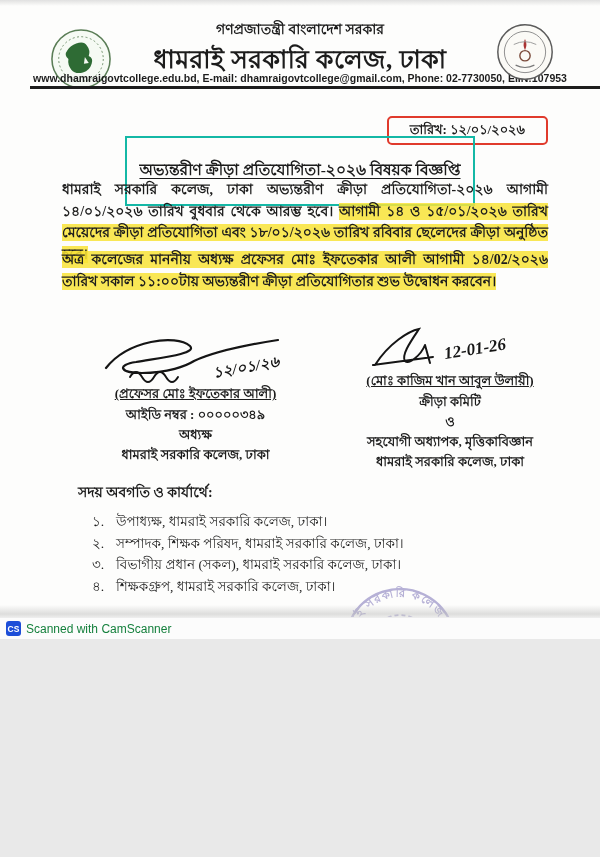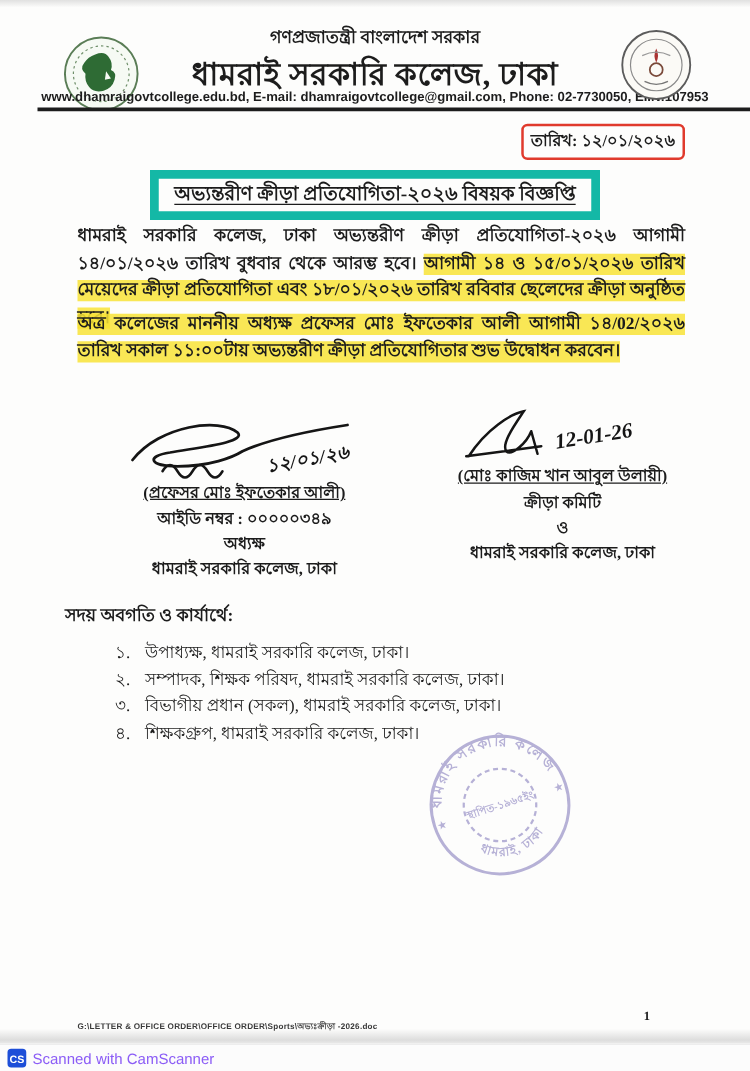--- a/index.html
+++ b/index.html
@@ -1,82 +1,82 @@
 <!DOCTYPE html>
 <html><head>
 <meta charset="utf-8">
 <style>
   * { margin:0; padding:0; box-sizing:border-box; }
   html,body { background:#e9e9e9; }
   .page {
-    position:relative; width:600px; height:857px; margin:0 auto;
+    position:relative; width:600px; height:639px; margin:0 auto;
     background:#fdfdfc; overflow:hidden;
     font-family:"Liberation Serif", serif; color:#1c1c1c;
   }
   .scan-edge-top{position:absolute;top:0;left:0;width:100%;height:6px;
     background:linear-gradient(#c9c9c9,rgba(255,255,255,0));opacity:.55;}
   .scan-edge-bottom{position:absolute;bottom:22px;left:0;width:100%;height:12px;
     background:linear-gradient(rgba(255,255,255,0),#bdbdbd 75%,#d8d8d8);opacity:.5;}
 
   
   .gov-line{position:absolute;top:18px;left:0;width:100%;text-align:center;
     font-size:14px;font-weight:700;}
   .college-name{position:absolute;top:40px;left:0;width:100%;text-align:center;
     font-size:25px;font-weight:700;letter-spacing:.5px;}
   .contact-line{position:absolute;top:72px;left:0;width:100%;text-align:center;
     font-size:10.5px;font-weight:700;font-family:"Liberation Sans",sans-serif;}
   .emblem{position:absolute;top:28px;left:50px;width:62px;height:62px;}
   .college-logo{position:absolute;top:22px;right:45px;width:60px;height:60px;}
   .header-rule{position:absolute;top:86px;left:30px;right:0;height:3px;background:#1d1d1d;}
 
   
-  .date-box{position:absolute;top:99px;right:52px;border:2px solid #e03a2c;border-radius:5px;
-    padding:2px 6px;font-size:13px;font-weight:700;}
+  .date-box{position:absolute;top:116px;right:52px;border:2px solid #e03a2c;border-radius:5px;
+    padding:2px 21px;font-size:13px;font-weight:700;}
   .title-wrap{position:absolute;top:136px;left:0;width:100%;text-align:center;}
-  .title-box{display:inline-block;border:7px solid #14b8a6;padding:0 12px;}
+  .title-box{display:inline-block;border:2px solid #14b8a6;padding:20px 12px;}
   .title-text{font-size:15.5px;font-weight:700;text-decoration:underline;
     text-underline-offset:3px;}
 
   
   .para{position:absolute;left:62px;right:52px;font-size:14px;line-height:21.5px;
     text-align:justify;font-weight:700;}
   .para1{top:179px;}
   .para2{top:249px;}
   .hl{background:rgba(248,227,55,.85);box-decoration-break:clone;-webkit-box-decoration-break:clone;
     padding:1px 0;}
 
   
   .sig-left{position:absolute;top:332px;left:88px;width:215px;text-align:center;}
   .sig-right{position:absolute;top:325px;left:335px;width:230px;text-align:center;}
   .sig-line{font-size:13px;font-weight:700;line-height:20px;}
   .sig-name{font-size:13px;font-weight:700;text-decoration:underline;}
   .sig-scribble{display:block;margin:0 auto;}
 
   
-  .dist-heading{position:absolute;top:481px;left:52px;font-size:14px;font-weight:700;}
+  .dist-heading{position:absolute;top:481px;left:78px;font-size:14px;font-weight:700;}
   .dist-list{position:absolute;top:511px;left:92px;right:40px;}
   .dist-row{font-size:13.5px;font-weight:400;line-height:21.5px;}
   .dist-row .num{display:inline-block;width:24px;}
 
   
   .stamp{position:absolute;top:574px;left:330px;width:140px;height:140px;opacity:.55;}
 
   
   .footer-path{position:absolute;top:816px;left:62px;font-size:6.5px;color:#3a3a3a;
     font-family:"Liberation Sans",sans-serif;font-weight:700;letter-spacing:.2px;}
   .page-num{position:absolute;top:808px;right:80px;font-size:10px;font-weight:700;}
 
   
   .cs-bar{position:absolute;bottom:0;left:0;width:100%;height:22px;background:#fcfcfc;
     border-top:1px solid #ededed;display:flex;align-items:center;padding-left:6px;
     font-family:"Liberation Sans",sans-serif;}
   .cs-badge{width:15px;height:15px;background:#1d4ed8;border-radius:3px;color:#fff;
     font-size:8.5px;font-weight:700;display:flex;align-items:center;justify-content:center;
     margin-right:5px;}
-  .cs-text{font-size:12px;color:#8b5cf6;}
+  .cs-text{font-size:12px;color:#15803d;}
 </style>
 </head>
 <body>
 
 <div class="page">
   <div class="scan-edge-top"></div>
 
   <svg class="emblem" viewBox="0 0 64 64">
     <circle cx="32" cy="32" r="30" fill="#f6faf4" stroke="#5a7d56" stroke-width="1.6"></circle>
     <circle cx="32" cy="32" r="23" fill="none" stroke="#6f8f6a" stroke-width="1" stroke-dasharray="2 2.5"></circle>
@@ -126,20 +126,21 @@
   </div>
 
   <div class="sig-right">
     <svg class="sig-scribble" width="210" height="46" viewBox="0 0 210 46">
       <path d="M30 40 C 44 18, 64 6, 74 4 C 66 16, 56 30, 60 36 C 64 40, 76 30, 80 20 M80 20 l5 18 M28 40 l60 -8" fill="none" stroke="#151515" stroke-width="2" stroke-linecap="round"></path>
       <text x="100" y="34" font-size="17" font-style="italic" font-weight="700" fill="#151515" transform="rotate(-9 100 34)">12-01-26</text>
     </svg>
     <div class="sig-name">(মোঃ কাজিম খান আবুল উলায়ী)</div>
     <div class="sig-line">ক্রীড়া কমিটি</div>
     <div class="sig-line">ও</div>
+    <div class="sig-line">সহযোগী অধ্যাপক, মৃত্তিকাবিজ্ঞান</div>
     <div class="sig-line">ধামরাই সরকারি কলেজ, ঢাকা</div>
   </div>
 
   <div class="dist-heading">সদয় অবগতি ও কার্যার্থে:</div>
   <div class="dist-list">
     <div class="dist-row">
       <span class="num">১.</span><span>উপাধ্যক্ষ, ধামরাই সরকারি কলেজ, ঢাকা।</span>
     </div>
     <div class="dist-row">
       <span class="num">২.</span><span>সম্পাদক, শিক্ষক পরিষদ, ধামরাই সরকারি কলেজ, ঢাকা।</span>

